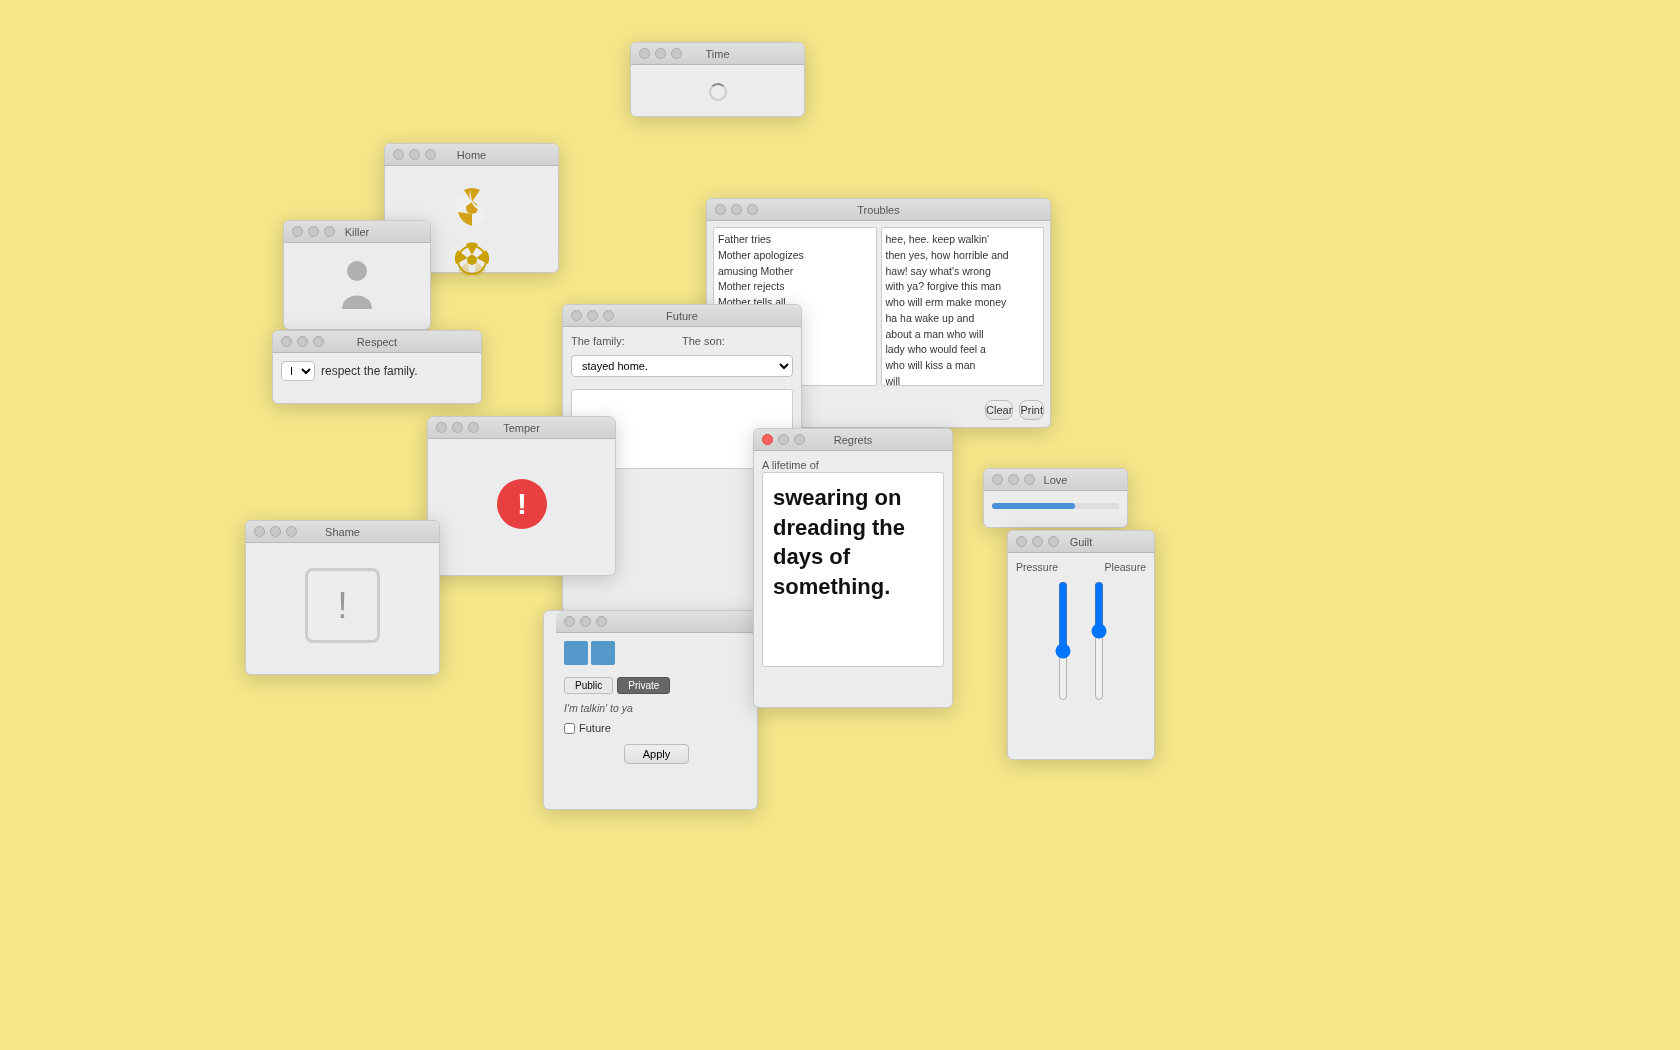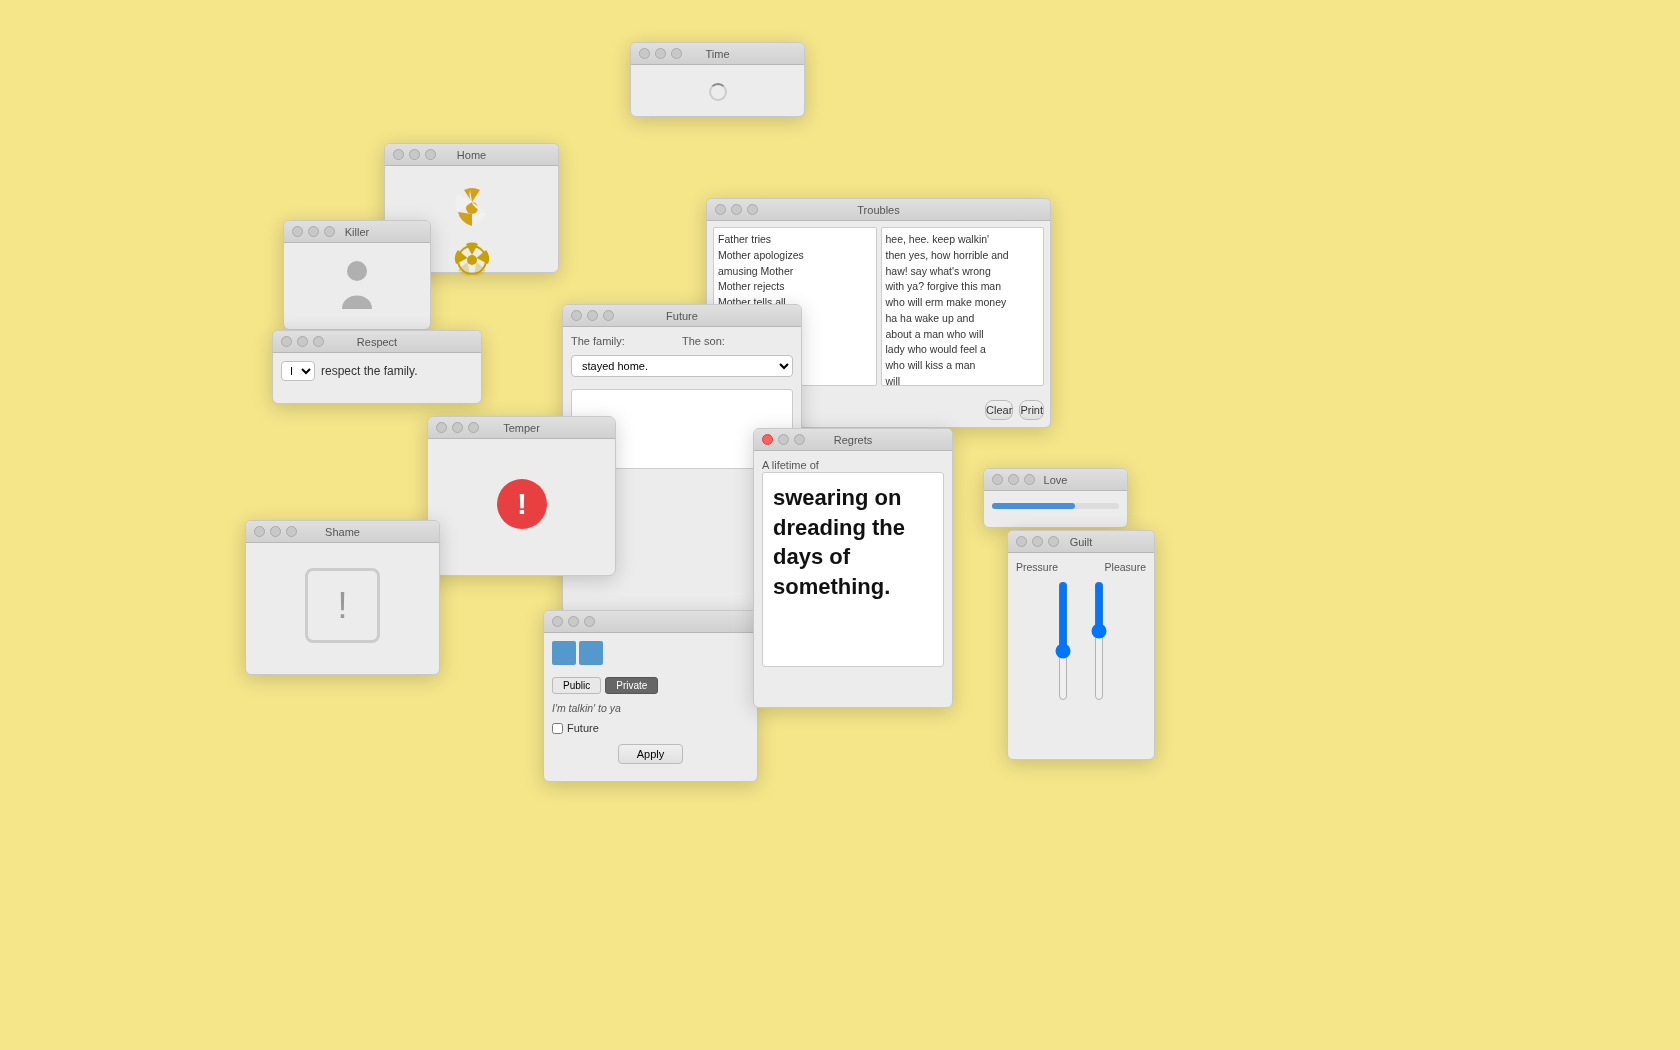--- a/index.html
+++ b/index.html
@@ -263,22 +263,23 @@
     .alert-exclaim {
       font-size: 36px;
       color: #999;
     }
 
     
     #win-public {
       left: 543px;
       top: 610px;
       width: 215px;
-      height: 172px;
+      height: 200px;
       background: #ececec;
+      padding-left: 12px;
     }
     .blue-squares {
       display: flex;
       gap: 3px;
       padding: 8px;
     }
     .blue-sq { width: 24px; height: 24px; background: #5599cc; border-radius: 2px; }
     .pub-priv-row {
       display: flex;
       gap: 4px;

